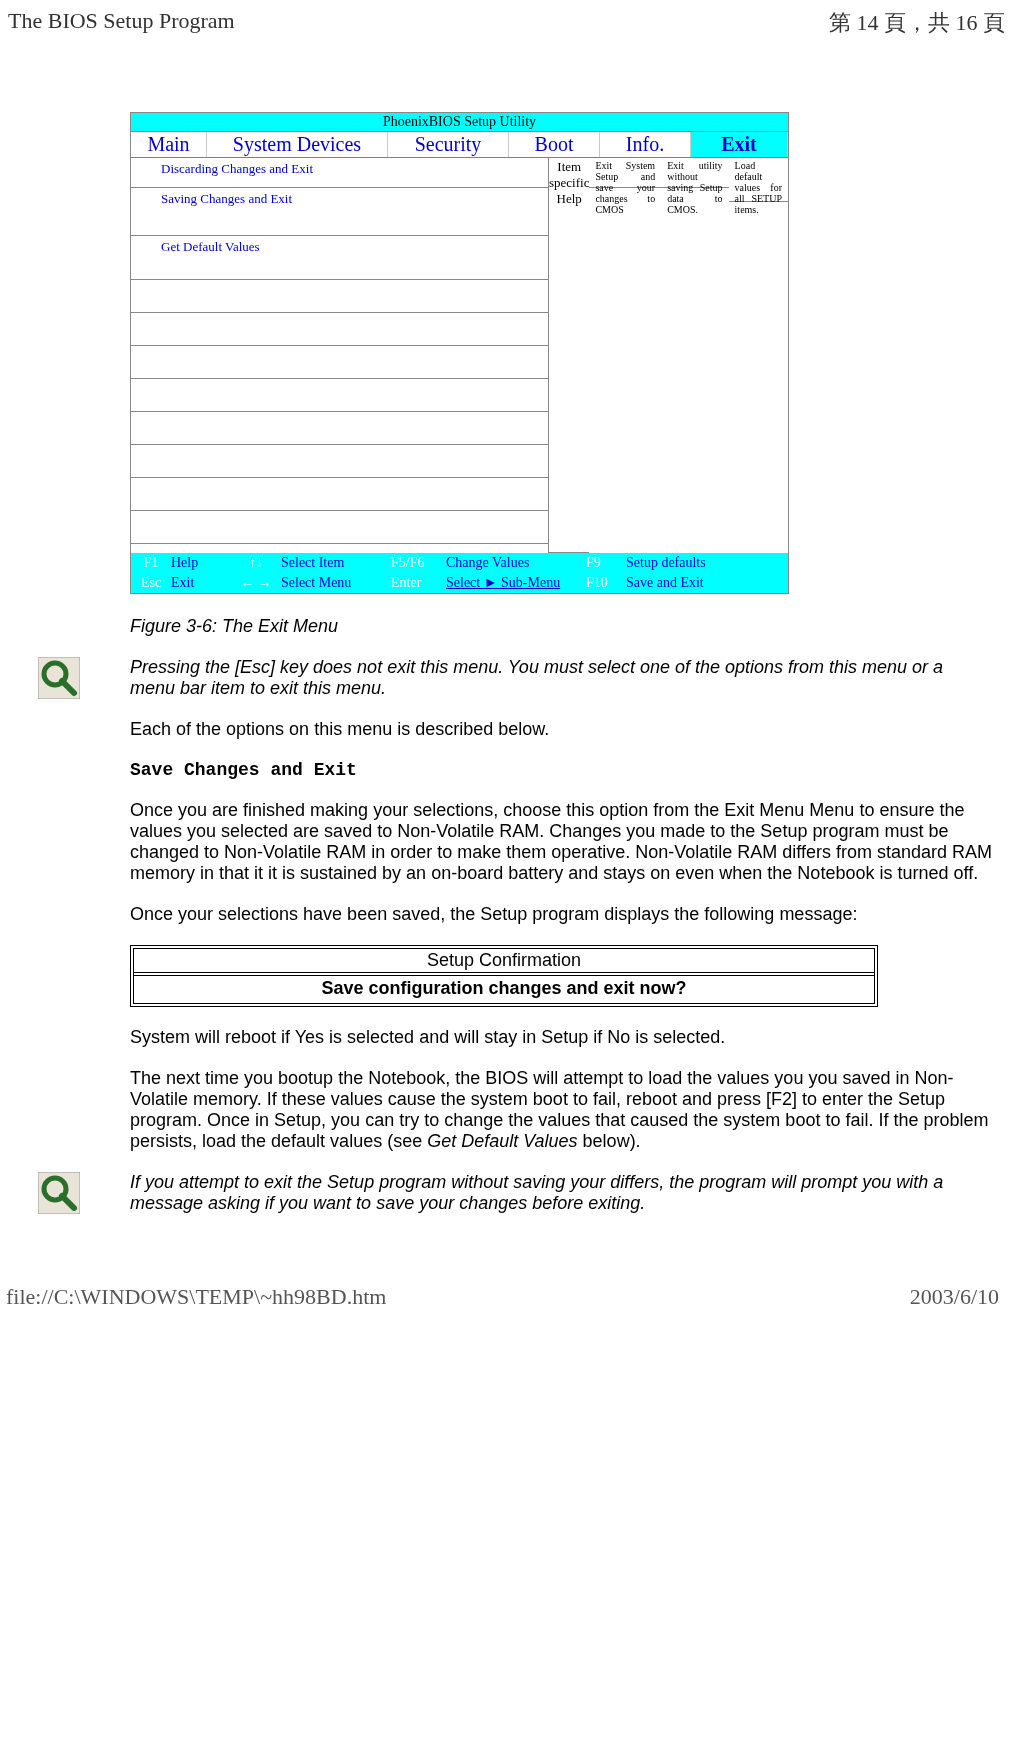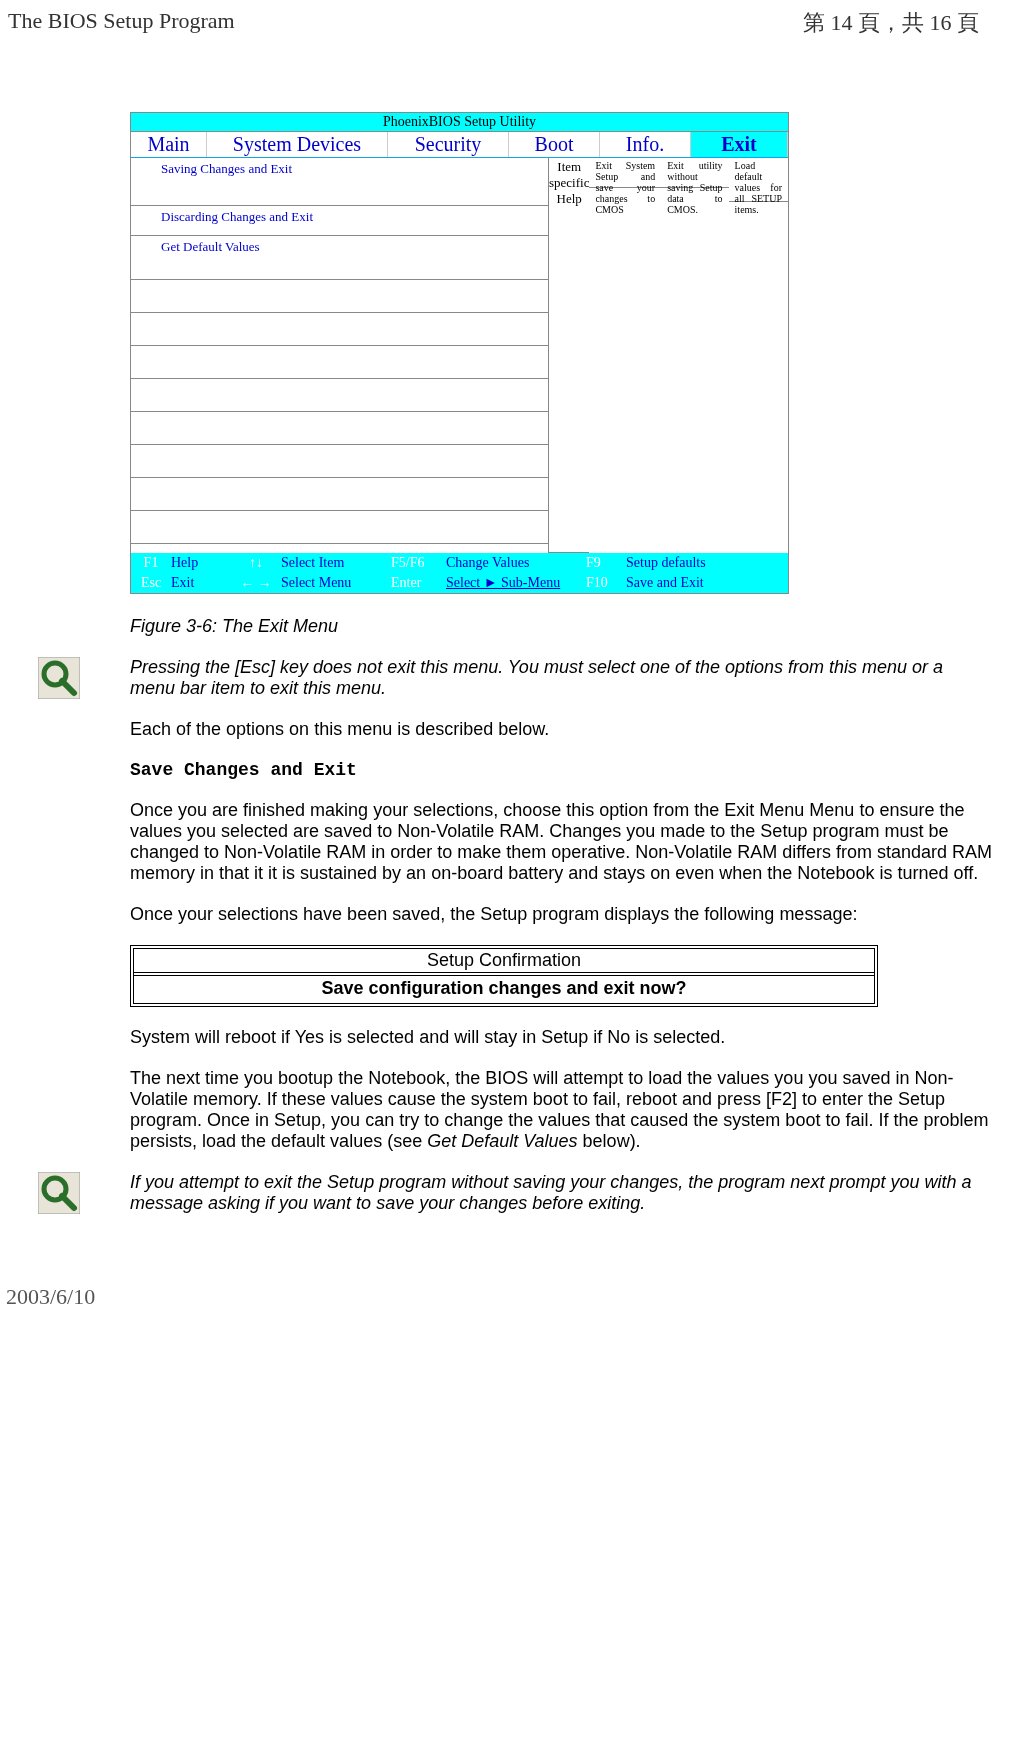--- a/index.html
+++ b/index.html
@@ -5,21 +5,21 @@
   body {
     margin: 0;
     padding: 0;
     font-family: "Times New Roman", serif;
     background: #fff;
     width: 1013px;
   }
   .page-header {
     display: flex;
     justify-content: space-between;
-    padding: 8px 34px 4px 8px;
+    padding: 8px 8px 4px 8px;
     font-size: 22px;
     font-family: "Times New Roman", "PMingLiU", serif;
     color: #333;
   }
   .content {
     padding: 70px 20px 0 130px;
     font-family: Arial, Helvetica, sans-serif;
     font-size: 18px;
     color: #000;
   }
@@ -176,22 +176,22 @@
     <div class="bios-tabs">
       <div class="tab tab-main">Main</div>
       <div class="tab tab-sd">System Devices</div>
       <div class="tab tab-sec">Security</div>
       <div class="tab tab-boot">Boot</div>
       <div class="tab tab-info">Info.</div>
       <div class="tab tab-exit">Exit</div>
     </div>
     <div class="bios-body">
       <div class="bios-left">
+        <div class="bios-row-l">Discarding Changes and Exit</div>
         <div class="bios-row-l" style="height:48px">Saving Changes and Exit</div>
-        <div class="bios-row-l">Discarding Changes and Exit</div>
         <div class="bios-row-l" style="height:44px">Get Default Values</div>
         <div class="bios-row-empty"></div>
         <div class="bios-row-empty"></div>
         <div class="bios-row-empty"></div>
         <div class="bios-row-empty"></div>
         <div class="bios-row-empty"></div>
         <div class="bios-row-empty"></div>
         <div class="bios-row-empty"></div>
         <div class="bios-row-empty"></div>
         <div class="bios-row-empty" style="border-bottom:none;flex:1"></div>
@@ -263,19 +263,20 @@
   <div class="para">
     <span>The next time you bootup the Notebook, the BIOS will attempt to load the values you you saved in Non-Volatile memory. If these values cause the system boot to fail, reboot and press [F2] to enter the Setup program. Once in Setup, you can try to change the values that caused the system boot to fail. If the problem persists, load the default values (see </span><span style="font-style:italic">Get Default Values</span><span> below).</span>
   </div>
 
   <div class="note-row">
     <svg class="note-icon" viewBox="0 0 42 42">
       <rect x="0" y="0" width="42" height="42" fill="#e8e4d8" stroke="#999"></rect>
       <circle cx="17" cy="17" r="11" fill="none" stroke="#2a6e2a" stroke-width="5"></circle>
       <line x1="24" y1="24" x2="36" y2="36" stroke="#2a6e2a" stroke-width="6" stroke-linecap="round"></line>
     </svg>
-    <div class="note-text">If you attempt to exit the Setup program without saving your changes, the program next prompt you with a message asking if you want to save your changes before exiting.</div>
+    <div class="note-text">If you attempt to exit the Setup program without saving your differs, the program will prompt you with a message asking if you want to save your changes before exiting.</div>
   </div>
 </div>
 
 <div class="page-footer">
+  <div style="overflow:hidden;height:22px">file://C:\WINDOWS\TEMP\~hh98BD.htm</div>
   <div style="overflow:hidden;height:22px">2003/6/10</div>
 </div>
 
 </body></html>

